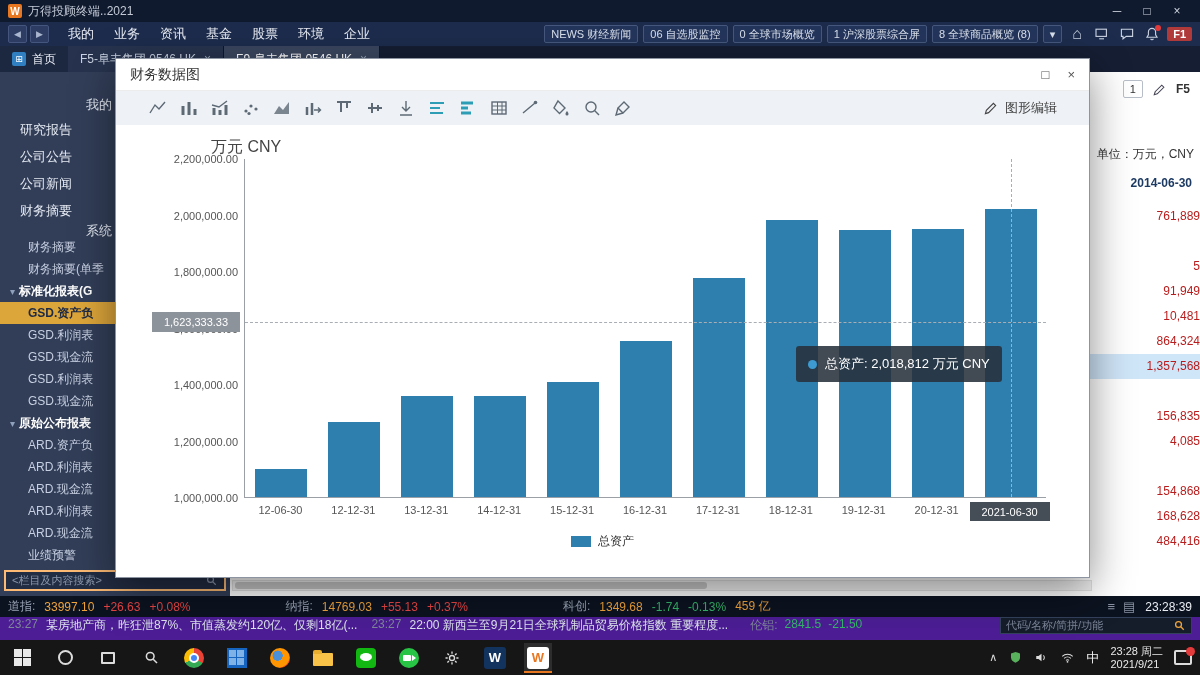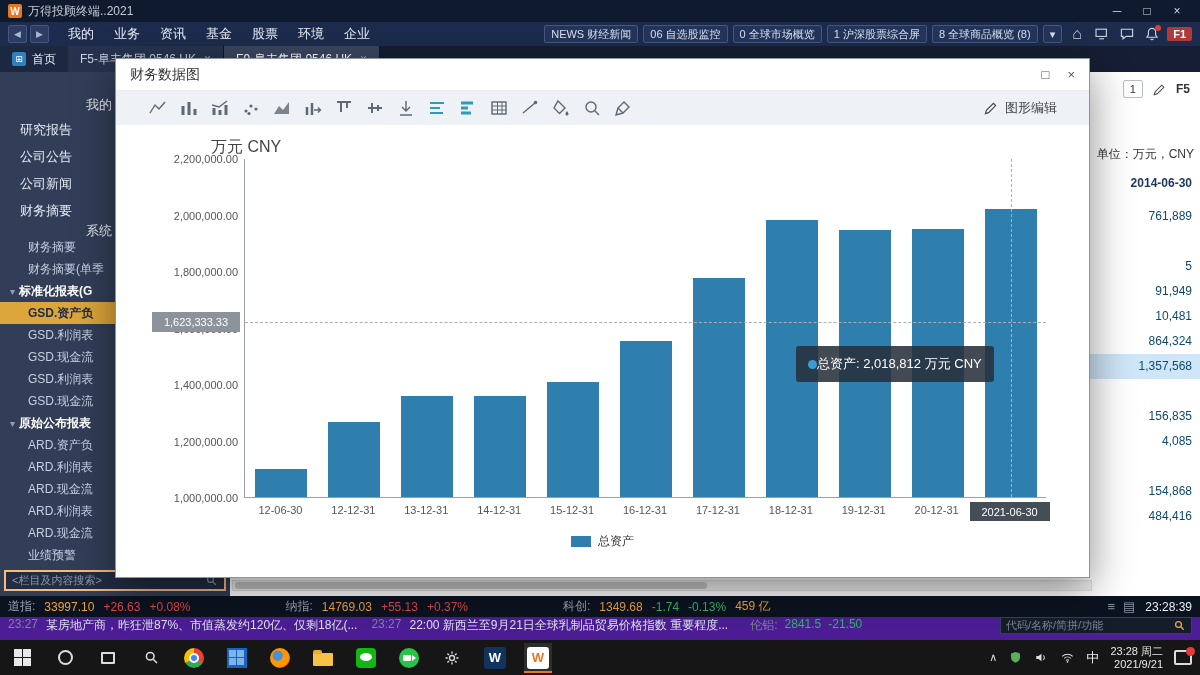--- a/index.html
+++ b/index.html
@@ -49,21 +49,21 @@
   .sb-search svg{color:#8b96ab}
 
   
   .content{position:absolute;left:230px;top:72px;width:970px;height:524px;background:#fff;z-index:1}
   .rp-toolbar{position:absolute;top:8px;right:10px;display:flex;align-items:center;gap:9px;color:#445}
   .rp-badge{border:1px solid #b8bec8;padding:0 6px;font-size:11px;color:#333;height:18px;line-height:17px;border-radius:2px}
   .rp-f5{font-size:12px;color:#333;font-weight:bold}
   .rp-unit{position:absolute;top:74px;right:6px;font-size:12px;color:#333;white-space:nowrap}
   .rp-col-header{position:absolute;top:104px;right:8px;font-size:12px;font-weight:bold;color:#1d3a63}
   .rp-rows{position:absolute;top:132px;right:0;width:132px}
-  .rp-row{height:25px;line-height:25px;text-align:right;padding-right:8px;font-size:12px;color:#0c4a6e}
+  .rp-row{height:25px;line-height:25px;text-align:right;font-size:12px;color:#b91c1c}
   .rp-row.hl{background:#cfe5f8}
   .hscroll{position:absolute;left:2px;top:508px;width:860px;height:11px;background:#f0f0f0;border:1px solid #e0e0e0}
   .hscroll .thumb{position:absolute;left:2px;top:1px;width:55%;height:7px;background:#c6c6c6;border-radius:3px}
 
   
   .dialog{position:absolute;left:115px;top:58px;width:975px;height:520px;background:#fff;border:1px solid #8b94a0;box-shadow:0 12px 40px rgba(0,0,0,.45);z-index:20;display:flex;flex-direction:column}
   .dlg-title{height:32px;display:flex;align-items:center;padding:0 14px;font-size:14px;color:#333;border-bottom:1px solid #ececec;flex:none}
   .dlg-controls{margin-left:auto;display:flex;gap:18px;color:#555;font-size:13px}
   .dlg-controls span{cursor:default}
   .dlg-toolbar{height:34px;background:#eef2f6;display:flex;align-items:center;padding:0 32px;gap:11px;flex:none}
@@ -73,21 +73,21 @@
   .dlg-body{position:relative;flex:1;background:#fff}
   .unit-label{position:absolute;left:95px;top:12px;font-size:16px;color:#444}
   .plot{position:absolute;left:128px;top:34px;width:802px;height:339px;border-left:1px solid #9aa0a6;border-bottom:1px solid #9aa0a6}
   .bar{position:absolute;bottom:0;width:52px;background:#2e7fad;z-index:1}
   .hline{position:absolute;left:0;right:0;border-top:1px dashed #a9adb4;z-index:2}
   .vline{position:absolute;top:0;bottom:0;border-left:1px dashed #a9adb4;z-index:2}
   .ylab{position:absolute;left:8px;width:114px;text-align:right;font-size:11px;color:#555}
   .xlab{position:absolute;width:70px;text-align:center;font-size:11px;color:#555}
   .cross-ylab{position:absolute;left:36px;width:88px;height:20px;background:#8d939b;color:#fff;font-size:11px;display:flex;align-items:center;justify-content:center;z-index:3}
   .cross-xlab{position:absolute;top:377px;width:80px;height:19px;background:#454d57;color:#fff;font-size:11px;display:flex;align-items:center;justify-content:center;z-index:3}
-  .tooltip{position:absolute;left:680px;top:221px;height:36px;background:rgba(40,49,60,.88);border-radius:3px;color:#fff;font-size:13px;display:flex;align-items:center;padding:0 12px;z-index:5;white-space:nowrap}
+  .tooltip{position:absolute;left:680px;top:221px;height:36px;background:rgba(40,49,60,.88);border-radius:3px;color:#fff;font-size:13px;display:flex;align-items:center;gap:8px;padding:0 12px;z-index:5;white-space:nowrap}
   .tt-dot{width:9px;height:9px;border-radius:50%;background:#3d9bd1;flex:none}
   .legend{position:absolute;left:0;right:0;top:408px;display:flex;justify-content:center;align-items:center;gap:7px}
   .legend .sw{width:20px;height:11px;background:#2e7fad}
   .legend .lbl{font-size:12px;color:#333}
 
   
   .indexbar{position:absolute;left:0;top:596px;width:100%;height:21px;background:#0c1320;display:flex;align-items:center;font-size:12px;padding:0 8px;z-index:3}
   .idx-group{display:flex;gap:9px;margin-right:95px;align-items:center;white-space:nowrap}
   .idx-name{color:#98a2b3}
   .idx-val{color:#f0a43c;font-weight:normal}
@@ -126,21 +126,21 @@
   .wechat::after{content:"";position:absolute;left:4px;top:5px;width:12px;height:8px;background:#fff;border-radius:50%}
   .video-green{width:20px;height:20px;border-radius:50%;background:#28c445;position:relative}
   .video-green::after{content:"";position:absolute;left:4px;top:7px;width:8px;height:6px;background:#fff;border-radius:1px}
   .video-green::before{content:"";position:absolute;right:3px;top:7px;border-left:4px solid #fff;border-top:3px solid transparent;border-bottom:3px solid transparent}
   .wind-w{width:22px;height:22px;display:flex;align-items:center;justify-content:center;font-weight:bold;font-size:13px;border-radius:3px}
   .wind-w.blue{background:#12335e;color:#fff}
   .wind-w.orange{background:#fff;color:#e87722}
   .tb-right{margin-left:auto;display:flex;align-items:center;gap:11px;color:#e8e8e8}
   .tray-chevron{font-size:11px;color:#dcdcdc}
   .ime{font-size:13px;color:#f0f0f0}
-  .tb-clock{text-align:right;font-size:11px;line-height:13px;color:#e8e8e8}
+  .tb-clock{font-size:11px;line-height:13px;color:#e8e8e8}
   .notif{width:18px;height:15px;border:2px solid #dcdcdc;border-radius:2px;position:relative}
   .red-dot{position:absolute;right:-5px;top:-5px;width:9px;height:9px;border-radius:50%;background:#e33b3b}
 </style>
 </head>
 <body>
 
 <div id="screen">
 
   <div class="titlebar">
     <div class="logo">W</div>
@@ -264,20 +264,21 @@
         <div class="rp-row">5</div>
         <div class="rp-row">91,949</div>
         <div class="rp-row">10,481</div>
         <div class="rp-row">864,324</div>
         <div class="rp-row hl">1,357,568</div>
         <div class="rp-row"></div>
         <div class="rp-row">156,835</div>
         <div class="rp-row">4,085</div>
         <div class="rp-row"></div>
         <div class="rp-row">154,868</div>
+        <div class="rp-row">168,628</div>
         <div class="rp-row">484,416</div>
       </div>
     <div class="hscroll">
         <div class="thumb"></div>
       </div>
   </div>
 
   <div class="dialog">
     <div class="dlg-title">
       <span>财务数据图</span>

